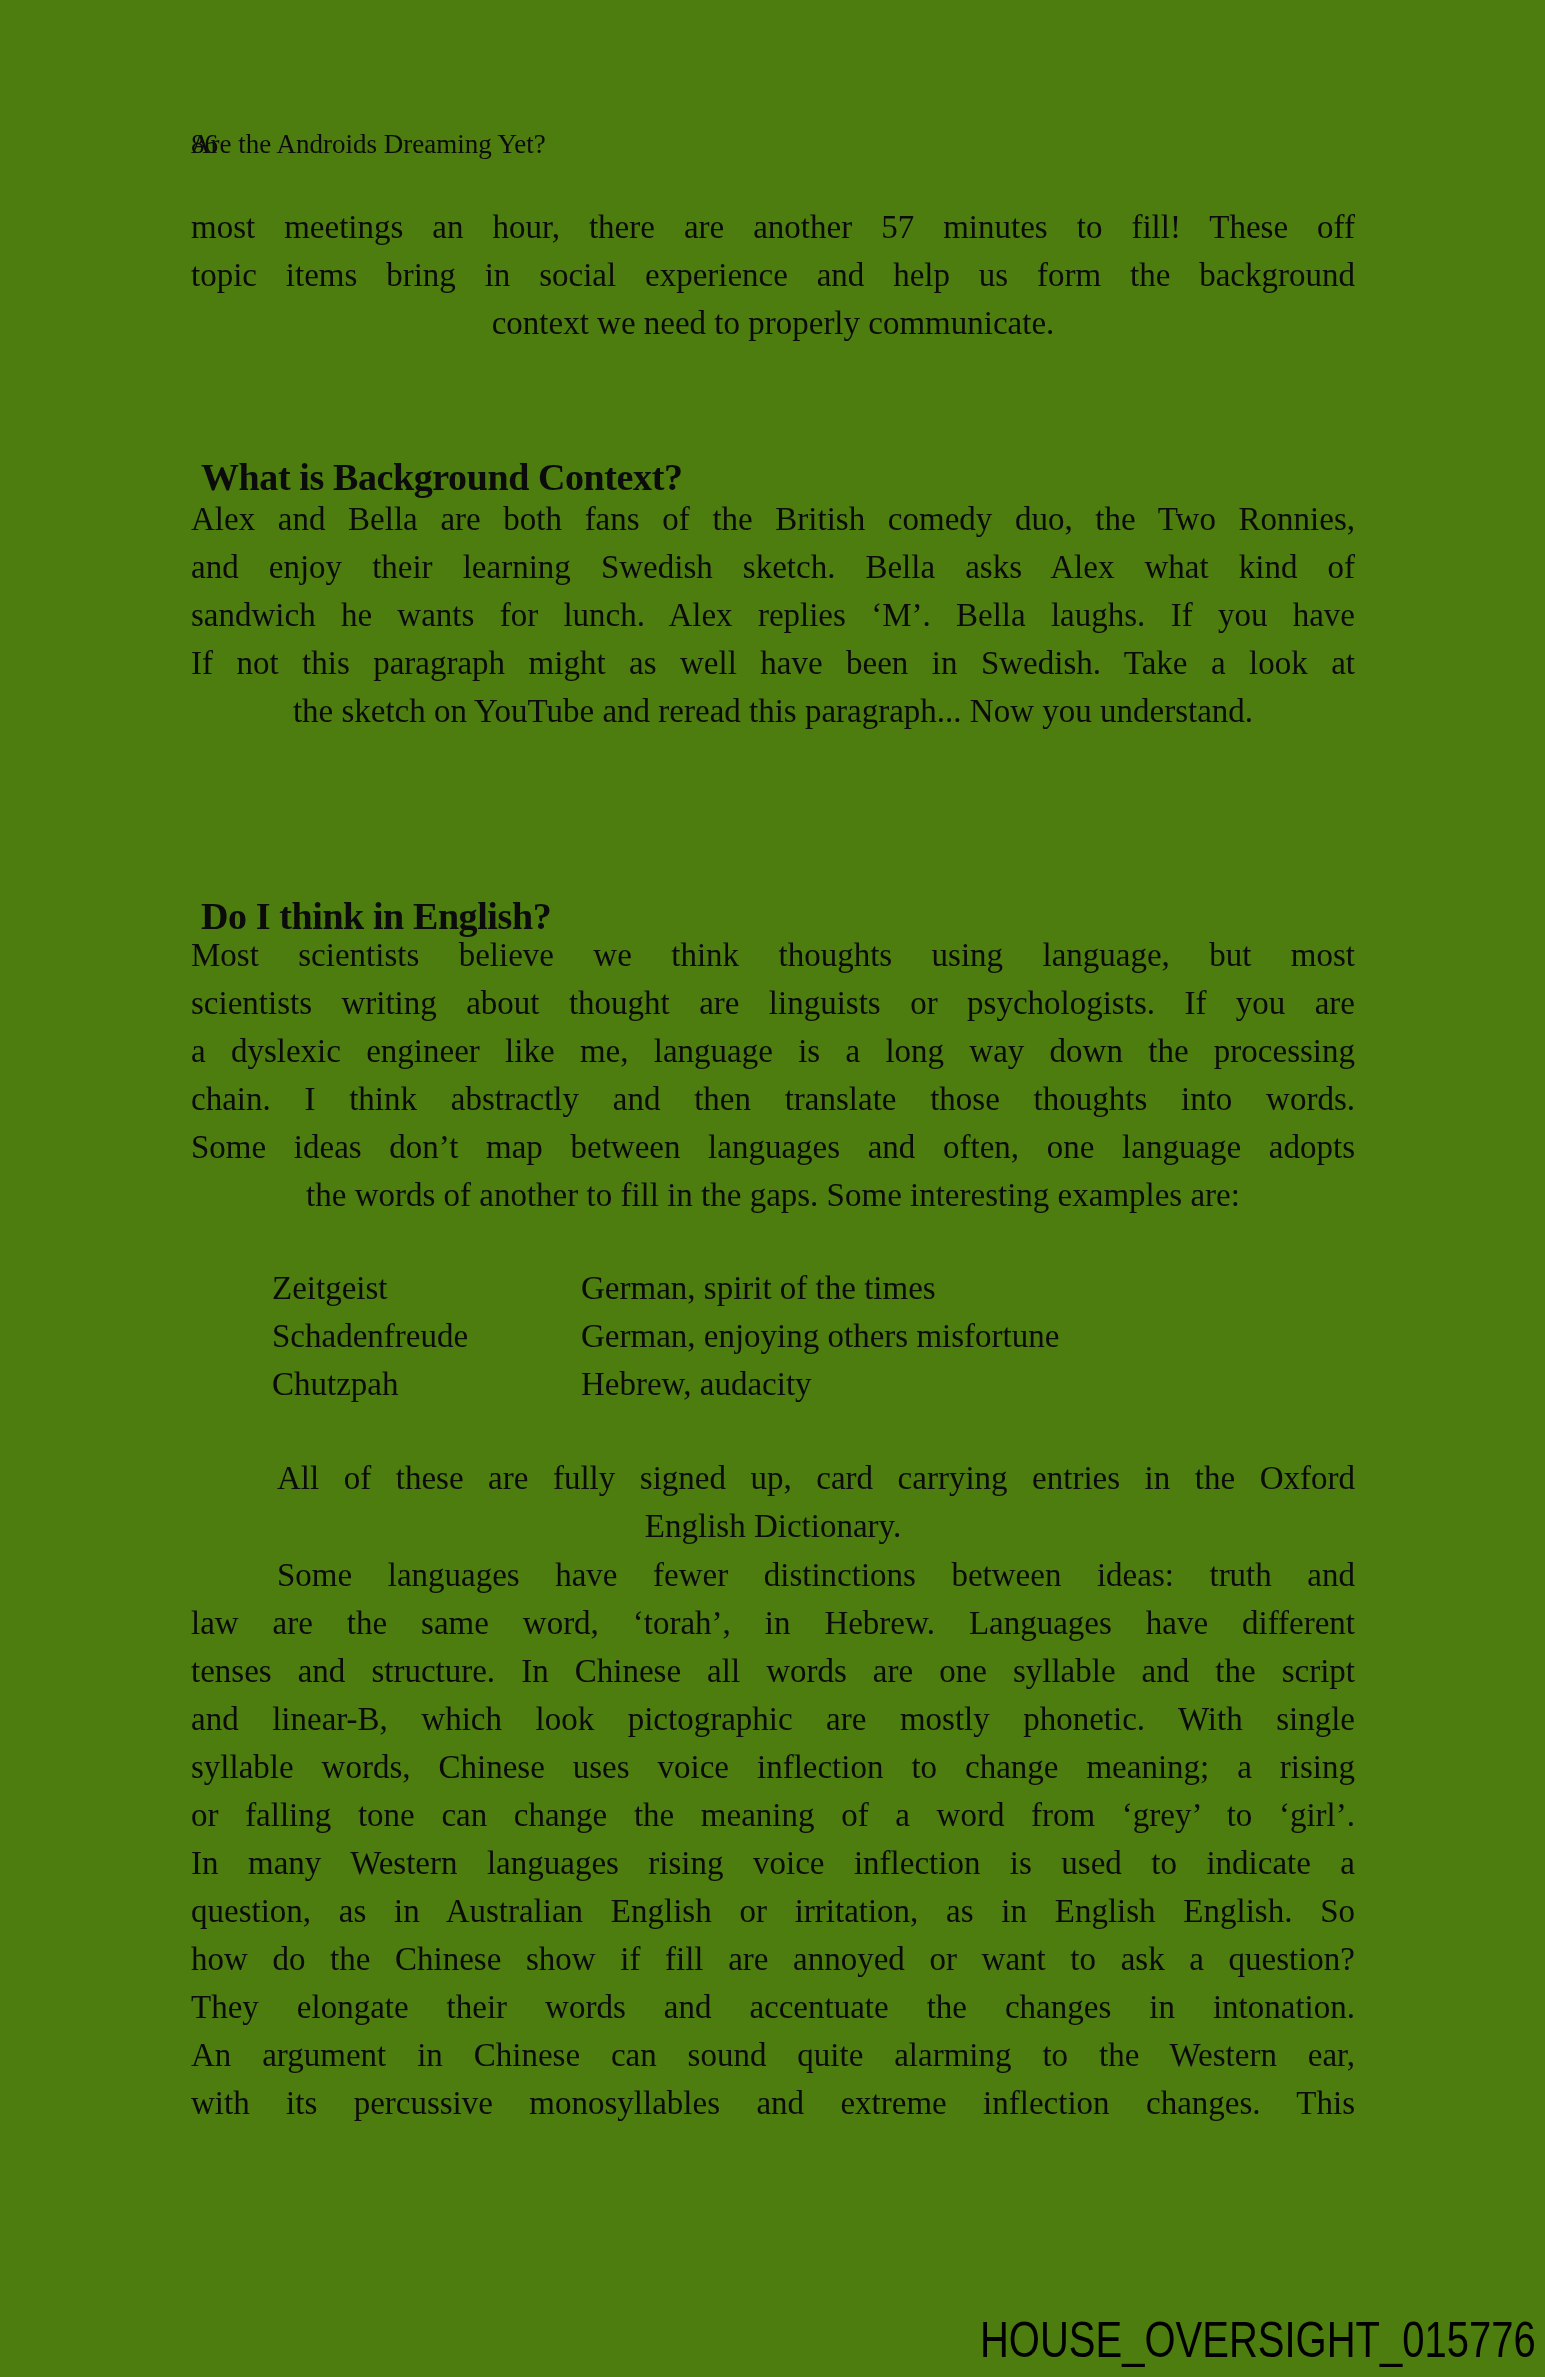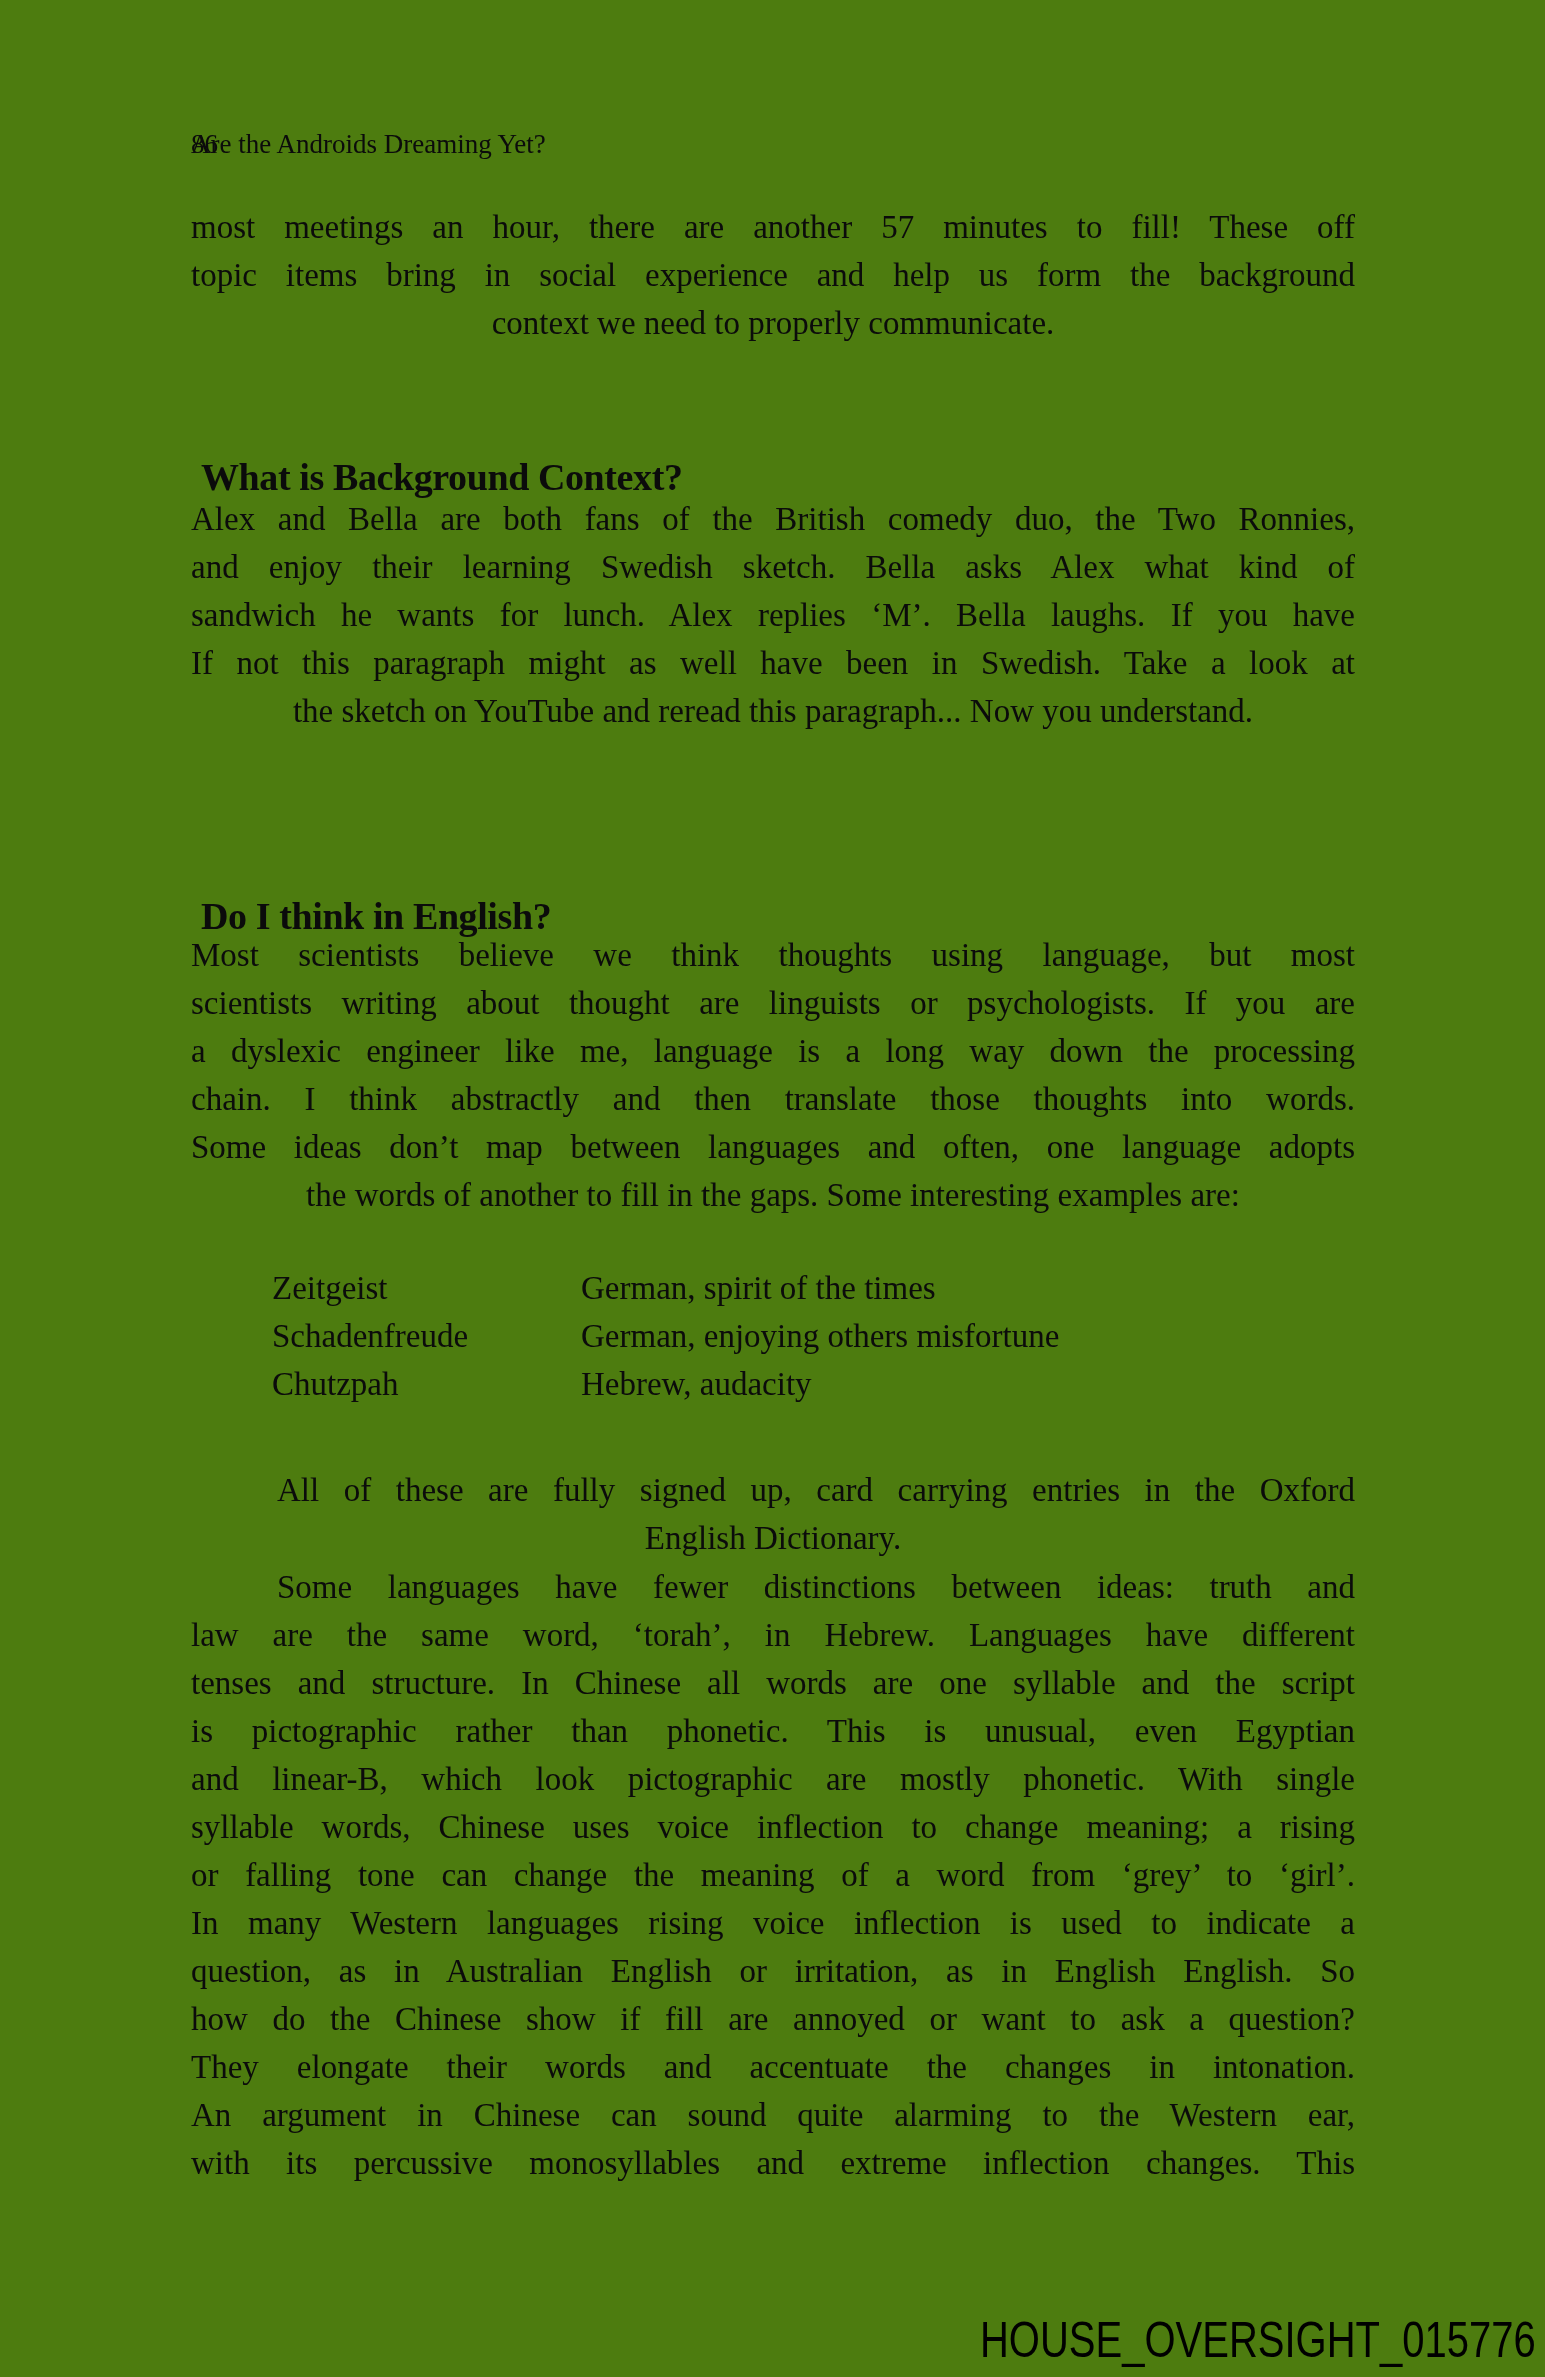--- a/index.html
+++ b/index.html
@@ -6,21 +6,21 @@
   .page{position:relative;width:1545px;height:2377px;background:#4d7c0f;overflow:hidden;
         font-family:"Liberation Serif", serif;color:#0b0b0b;}
   .col{position:absolute;left:191px;width:1164px;}
   .hdr{top:125px;height:38px;font-size:27px;line-height:38px;}
   .pagenum{position:absolute;left:0;top:0;}
   .runtitle{position:absolute;left:0;width:100%;text-align:left;top:0;}
   .para{font-size:33px;line-height:48px;letter-spacing:0px;}
   .ln{height:48px;overflow:hidden;}
   .j{text-align:justify;text-align-last:justify;}
   .nl{text-align:center;}
-  .ind{text-indent:86px;margin-top:12px;}
+  .ind{text-indent:86px;}
   .hd{position:absolute;left:189px;width:1164px;margin:12px;font-size:38px;line-height:48px;
       font-weight:700;letter-spacing:-0.4px;}
   .exrow{height:48px;overflow:hidden;padding-left:81px;font-size:33px;line-height:48px;}
   .term{display:inline-block;width:309px;}
   .wm{position:absolute;right:9.4px;top:2314px;font-family:"Liberation Sans", sans-serif;
       font-size:50px;line-height:53px;color:#000;transform:scaleX(0.80);
       transform-origin:100% 50%;white-space:nowrap;}
 </style>
 </head>
 <body>
@@ -73,21 +73,20 @@
 
   <div class="col para" style="top:1454px">
     <div class="ln j ind">All of these are fully signed up, card carrying entries in the Oxford</div>
     <div class="ln nl">English Dictionary.</div>
   </div>
 
   <div class="col para" style="top:1551px">
     <div class="ln j ind">Some languages have fewer distinctions between ideas: truth and</div>
     <div class="ln j">law are the same word, ‘torah’, in Hebrew. Languages have different</div>
     <div class="ln j">tenses and structure. In Chinese all words are one syllable and the script</div>
-    <div class="ln j">is pictographic rather than phonetic. This is unusual, even Egyptian</div>
     <div class="ln j">and linear-B, which look pictographic are mostly phonetic. With single</div>
     <div class="ln j">syllable words, Chinese uses voice inflection to change meaning; a rising</div>
     <div class="ln j">or falling tone can change the meaning of a word from ‘grey’ to ‘girl’.</div>
     <div class="ln j">In many Western languages rising voice inflection is used to indicate a</div>
     <div class="ln j">question, as in Australian English or irritation, as in English English. So</div>
     <div class="ln j">how do the Chinese show if fill are annoyed or want to ask a question?</div>
     <div class="ln j">They elongate their words and accentuate the changes in intonation.</div>
     <div class="ln j">An argument in Chinese can sound quite alarming to the Western ear,</div>
     <div class="ln j">with its percussive monosyllables and extreme inflection changes. This</div>
   </div>

